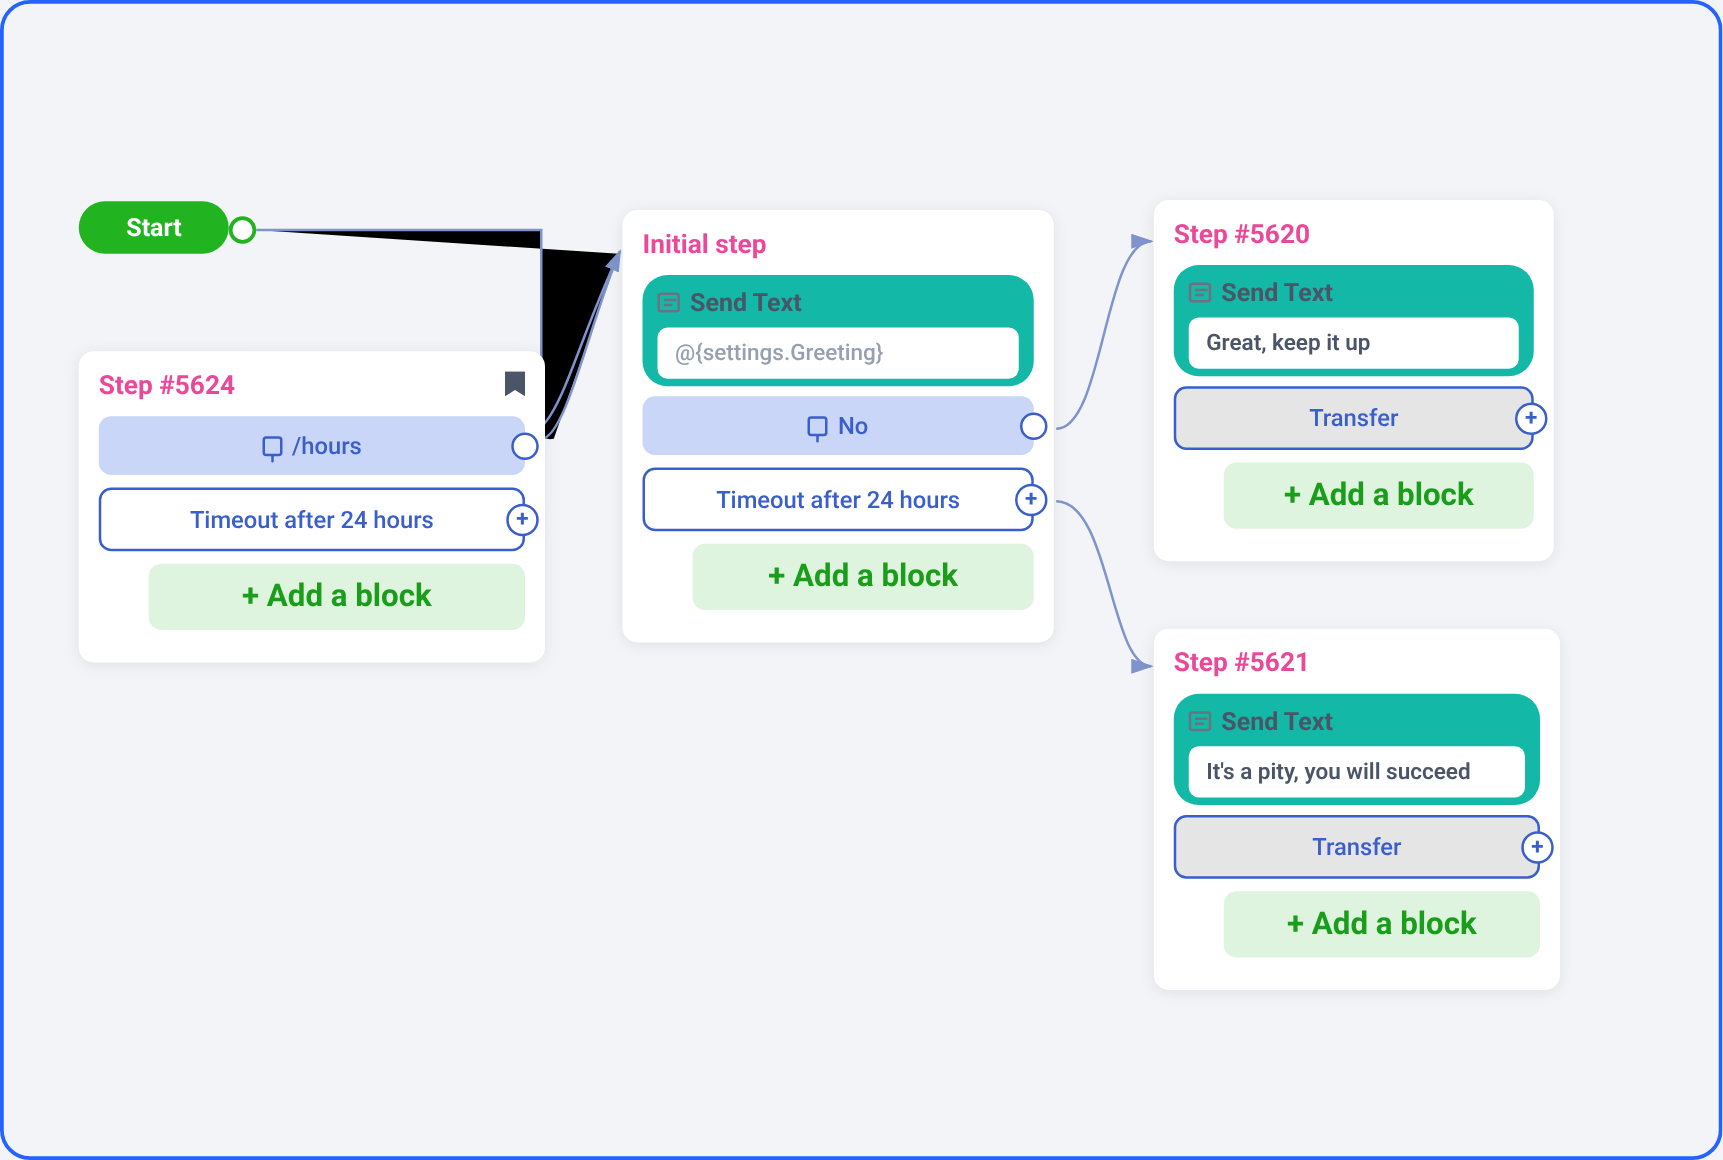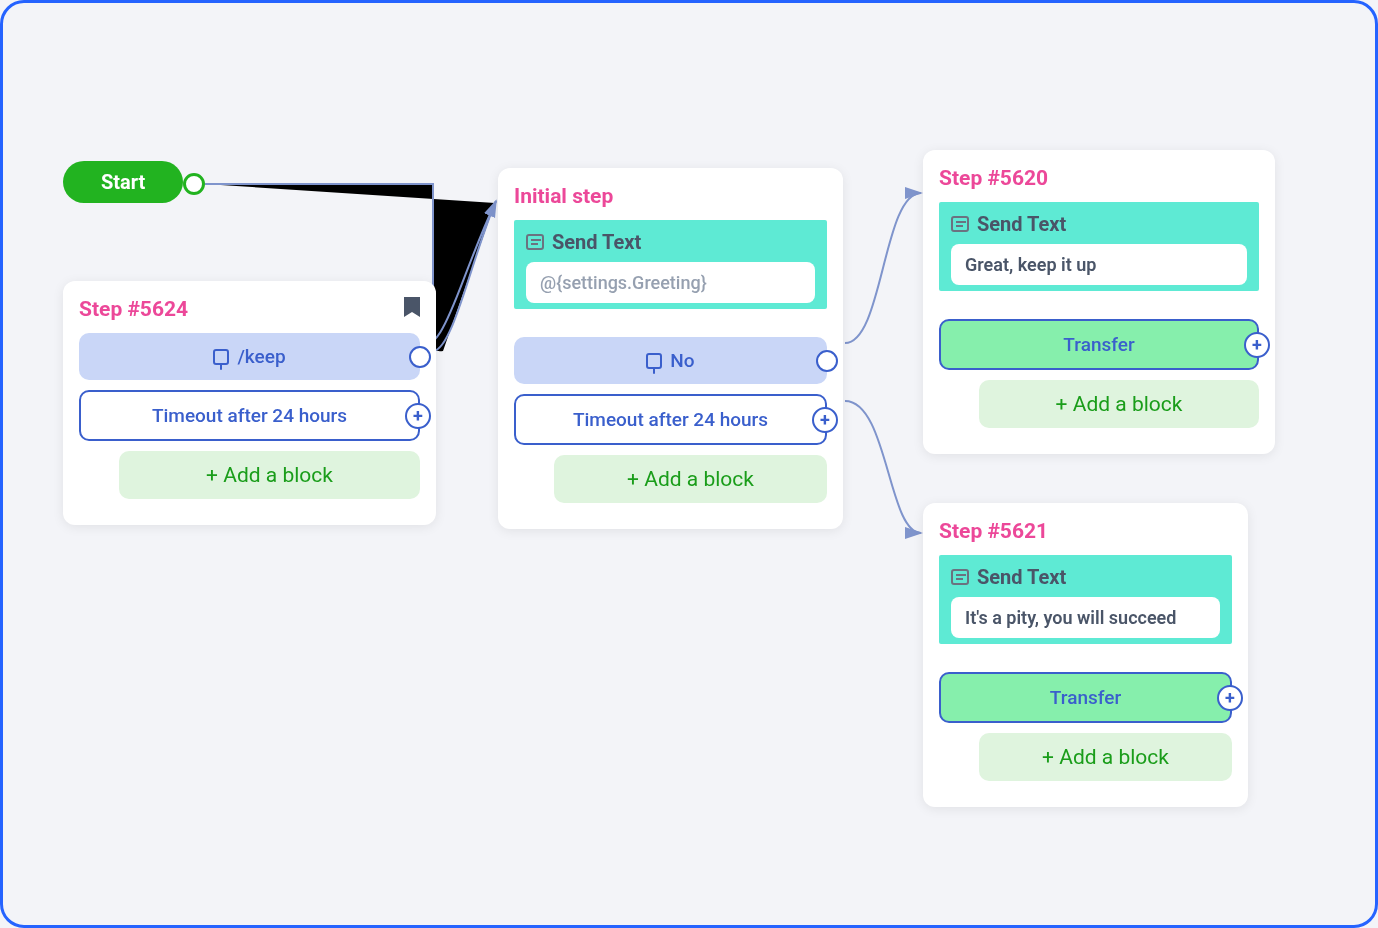--- a/index.html
+++ b/index.html
@@ -102,21 +102,21 @@
       border: 2px solid #3a5fcc;
       border-radius: 50%;
       display: flex;
       align-items: center;
       justify-content: center;
       color: #3a5fcc;
       font-size: 18px;
       font-weight: 700;
     }
     .block-transfer {
-      background: #86efac;
+      background: #e5e5e5;
       border: 2px solid #3a5fcc;
       color: #3a5fcc;
       font-weight: 500;
     }
     .block-transfer .plus-port {
       position: absolute;
       right: -13px;
       top: 50%;
       transform: translateY(-50%);
       width: 26px; height: 26px;
@@ -126,29 +126,29 @@
       display: flex;
       align-items: center;
       justify-content: center;
       color: #3a5fcc;
       font-size: 18px;
       font-weight: 700;
     }
     .block-add {
       background: #dff4de;
       color: #1a9d1a;
-      font-weight: 400;
-      font-size: 21px;
+      font-weight: 700;
+      font-size: 25px;
       margin-left: 40px;
     }
     .section-sendtext {
-      background: #5eead4;
-      border-radius: 2px;
+      background: #14b8a6;
+      border-radius: 20px;
       padding: 10px 12px 6px 12px;
-      margin-bottom: 28px;
+      margin-bottom: 8px;
     }
     .sendtext-header {
       display: flex;
       align-items: center;
       gap: 8px;
       font-size: 20px;
       font-weight: 700;
       color: #4a5568;
       margin-bottom: 8px;
     }
@@ -193,21 +193,21 @@
       border-radius: 1px;
     }
     svg.connector {
       position: absolute;
       pointer-events: none;
       overflow: visible;
     }
     
     #node-5624 { left: 60px; top: 278px; width: 373px; }
     #node-initial { left: 495px; top: 165px; width: 345px; }
-    #node-5620 { left: 920px; top: 147px; width: 352px; }
+    #node-5620 { left: 920px; top: 157px; width: 320px; }
     #node-5621 { left: 920px; top: 500px; width: 325px; }
   </style>
 </head>
 <body>
 
 <div class="canvas">
 
   <svg class="connector" style="left:0;top:0" width="1378" height="928">
     <defs>
       <marker id="arrow" markerWidth="10" markerHeight="10" refX="8" refY="3" orient="auto">
@@ -234,21 +234,21 @@
   </div>
   <div class="start-port"></div>
 
   <div class="node" id="node-5624">
     <div class="node-title">
       <span>Step #5624</span>
       <span class="bookmark-icon"></span>
     </div>
     <div class="block block-keyboard">
       <span class="keyboard-icon"></span>
-      <span>/keep</span>
+      <span>/hours</span>
       <span class="port"></span>
     </div>
     <div class="block block-timeout">
       <span>Timeout after 24 hours</span>
       <span class="plus-port">+</span>
     </div>
     <div class="block block-add">
       <span>+ Add a block</span>
     </div>
   </div>

